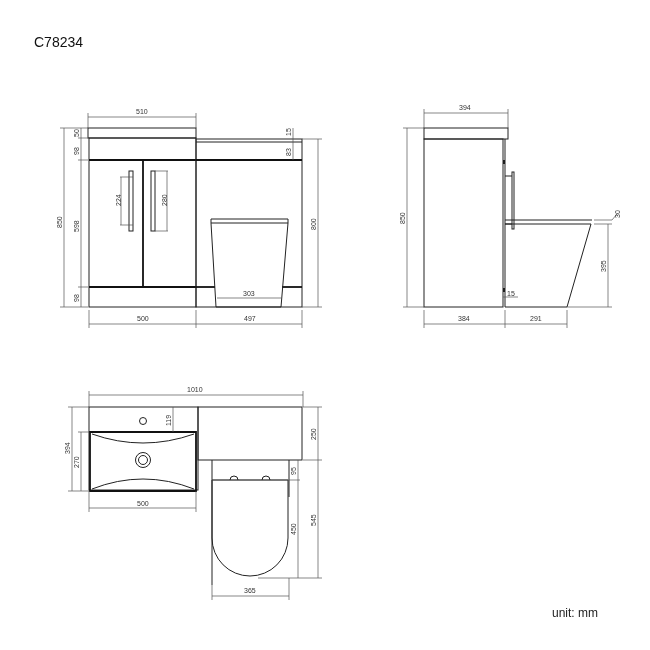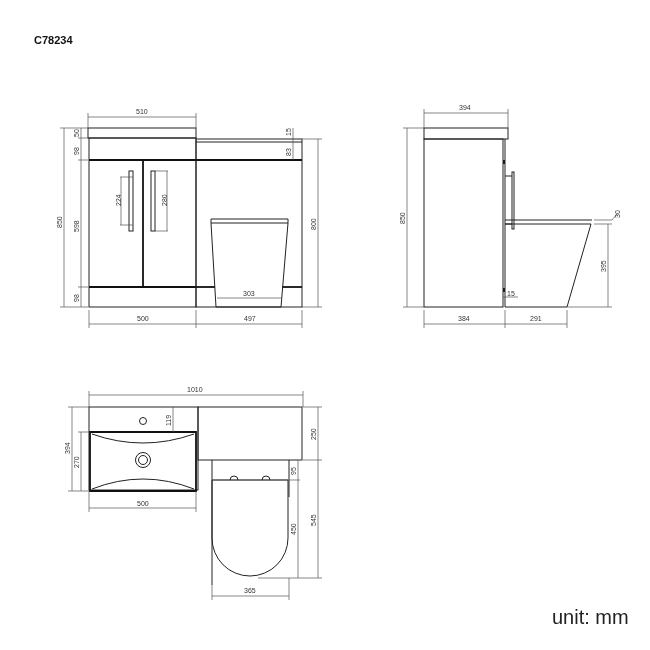--- a/index.html
+++ b/index.html
@@ -1,18 +1,18 @@
 <!DOCTYPE html>
 <html><head>
   <meta charset="utf-8">
   <style>
     html, body { margin: 0; padding: 0; background: #ffffff; }
     body { width: 650px; height: 650px; position: relative; overflow: hidden; font-family: "Liberation Sans", sans-serif; }
-    .title { position: absolute; left: 34px; top: 34px; font-size: 11px; color: #111; font-weight: bold; }
-    .unit { position: absolute; left: 552px; top: 606px; font-size: 20px; color: #222; }
+    .title { position: absolute; left: 34px; top: 34px; font-size: 14px; color: #111; }
+    .unit { position: absolute; left: 552px; top: 606px; font-size: 12px; color: #222; }
     svg { position: absolute; left: 0; top: 0; }
     .o { stroke: #222; stroke-width: 1; fill: none; }
     .ob { stroke: #111; stroke-width: 1.8; fill: none; }
     .d { stroke: #555; stroke-width: 0.7; fill: none; }
     .dim { font-family: "Liberation Sans", sans-serif; font-size: 7px; fill: #333; }
   </style>
 </head>
 <body>
 
 <div class="title">C78234</div>

